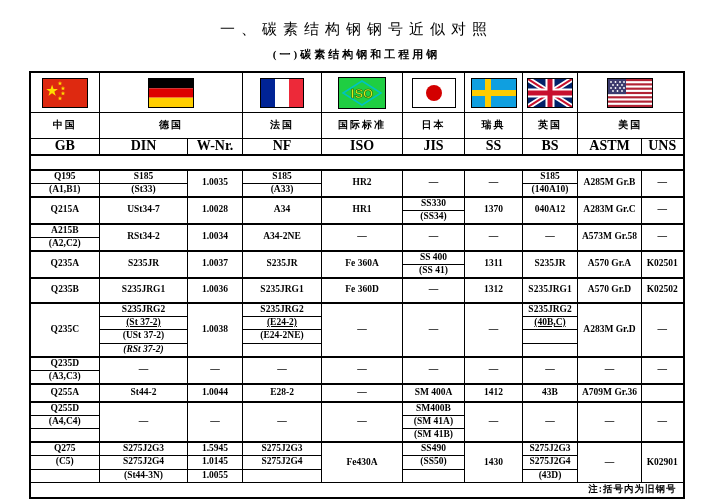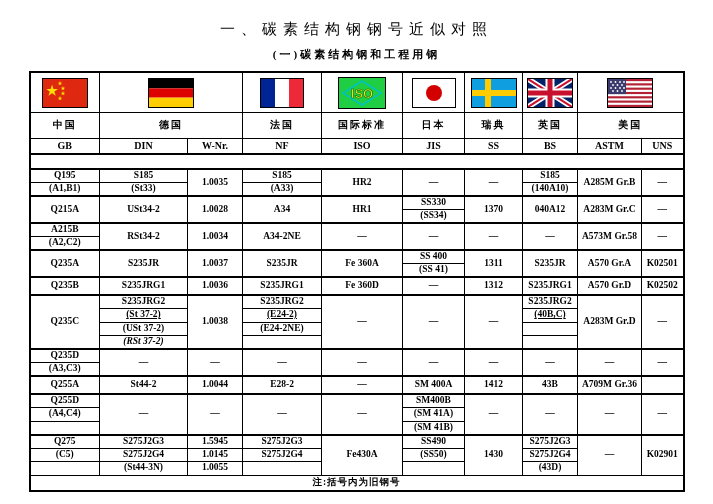--- a/index.html
+++ b/index.html
@@ -3,24 +3,24 @@
 <meta charset="utf-8">
 <style>
   html,body{margin:0;padding:0;background:#ffffff;}
   body{width:713px;height:504px;font-family:"Liberation Serif",serif;color:#000;}
   .title{padding-top:20px;text-align:center;font-size:15px;font-weight:normal;letter-spacing:6px;}
   .subtitle{margin-top:8px;text-align:center;font-size:11px;font-weight:bold;letter-spacing:3px;}
   table{border-collapse:collapse;table-layout:fixed;width:654px;margin:9px auto 0 auto;border:2px solid #000;}
   td{border:1px solid #000;text-align:center;vertical-align:middle;padding:0;overflow:hidden;white-space:nowrap;font-weight:bold;font-size:9.5px;font-family:"Liberation Serif",serif;line-height:1.05;}
   tr.flags td{height:39px;}
   tr.names td{height:25px;font-size:10px;letter-spacing:2px;}
-  tr.codes td{height:14px;font-size:10px;letter-spacing:0;border-bottom:2px solid #000;}
+  tr.codes td{height:14px;font-size:14px;letter-spacing:0;border-bottom:2px solid #000;}
   tr.spacer td{border-left:0;border-right:0;height:13px;}
   tr.group-start td{border-top:2px solid #000;}
-  tr.note td{border:0;border-top:1px solid #000;height:14px;font-size:9.5px;letter-spacing:1px;}
+  tr.note td{border:0;border-top:1px solid #000;height:14px;text-align:right;padding-right:6px;font-size:9.5px;letter-spacing:1px;}
   svg.flag{vertical-align:middle;outline:1px solid #000;}
 </style>
 </head>
 <body>
 
 <div class="title">一、碳素结构钢钢号近似对照</div>
 <div class="subtitle">(一)碳素结构钢和工程用钢</div>
 
 <table>
   <colgroup>
@@ -161,21 +161,21 @@
         <td rowspan="2">—</td>
       </tr>
       <tr style="height: 13.5px;">
         <td>(A1,B1)</td>
         <td>(St33)</td>
         <td>(A33)</td>
         <td>(140A10)</td>
       </tr>
       <tr class="group-start" style="height: 13.5px; margin-left: 44px;">
         <td rowspan="2">Q215A</td>
-        <td rowspan="2">USt34-2</td>
+        <td rowspan="2">USt34-7</td>
         <td rowspan="2">1.0028</td>
         <td rowspan="2">A34</td>
         <td rowspan="2">HR1</td>
         <td>SS330</td>
         <td rowspan="2">1370</td>
         <td rowspan="2">040A12</td>
         <td rowspan="2">A283M Gr.C</td>
         <td rowspan="2">—</td>
       </tr>
       <tr style="height: 13.5px;">
@@ -204,21 +204,21 @@
         <td rowspan="2">Fe 360A</td>
         <td>SS 400</td>
         <td rowspan="2">1311</td>
         <td rowspan="2">S235JR</td>
         <td rowspan="2">A570 Gr.A</td>
         <td rowspan="2">K02501</td>
       </tr>
       <tr style="height: 13.5px;">
         <td>(SS 41)</td>
       </tr>
-      <tr class="group-start" style="height: 18px;">
+      <tr class="group-start" style="height: 25px;">
         <td rowspan="1">Q235B</td>
         <td rowspan="1">S235JRG1</td>
         <td rowspan="1">1.0036</td>
         <td rowspan="1">S235JRG1</td>
         <td rowspan="1">Fe 360D</td>
         <td rowspan="1">—</td>
         <td rowspan="1">1312</td>
         <td rowspan="1">S235JRG1</td>
         <td rowspan="1">A570 Gr.D</td>
         <td rowspan="1">K02502</td>

